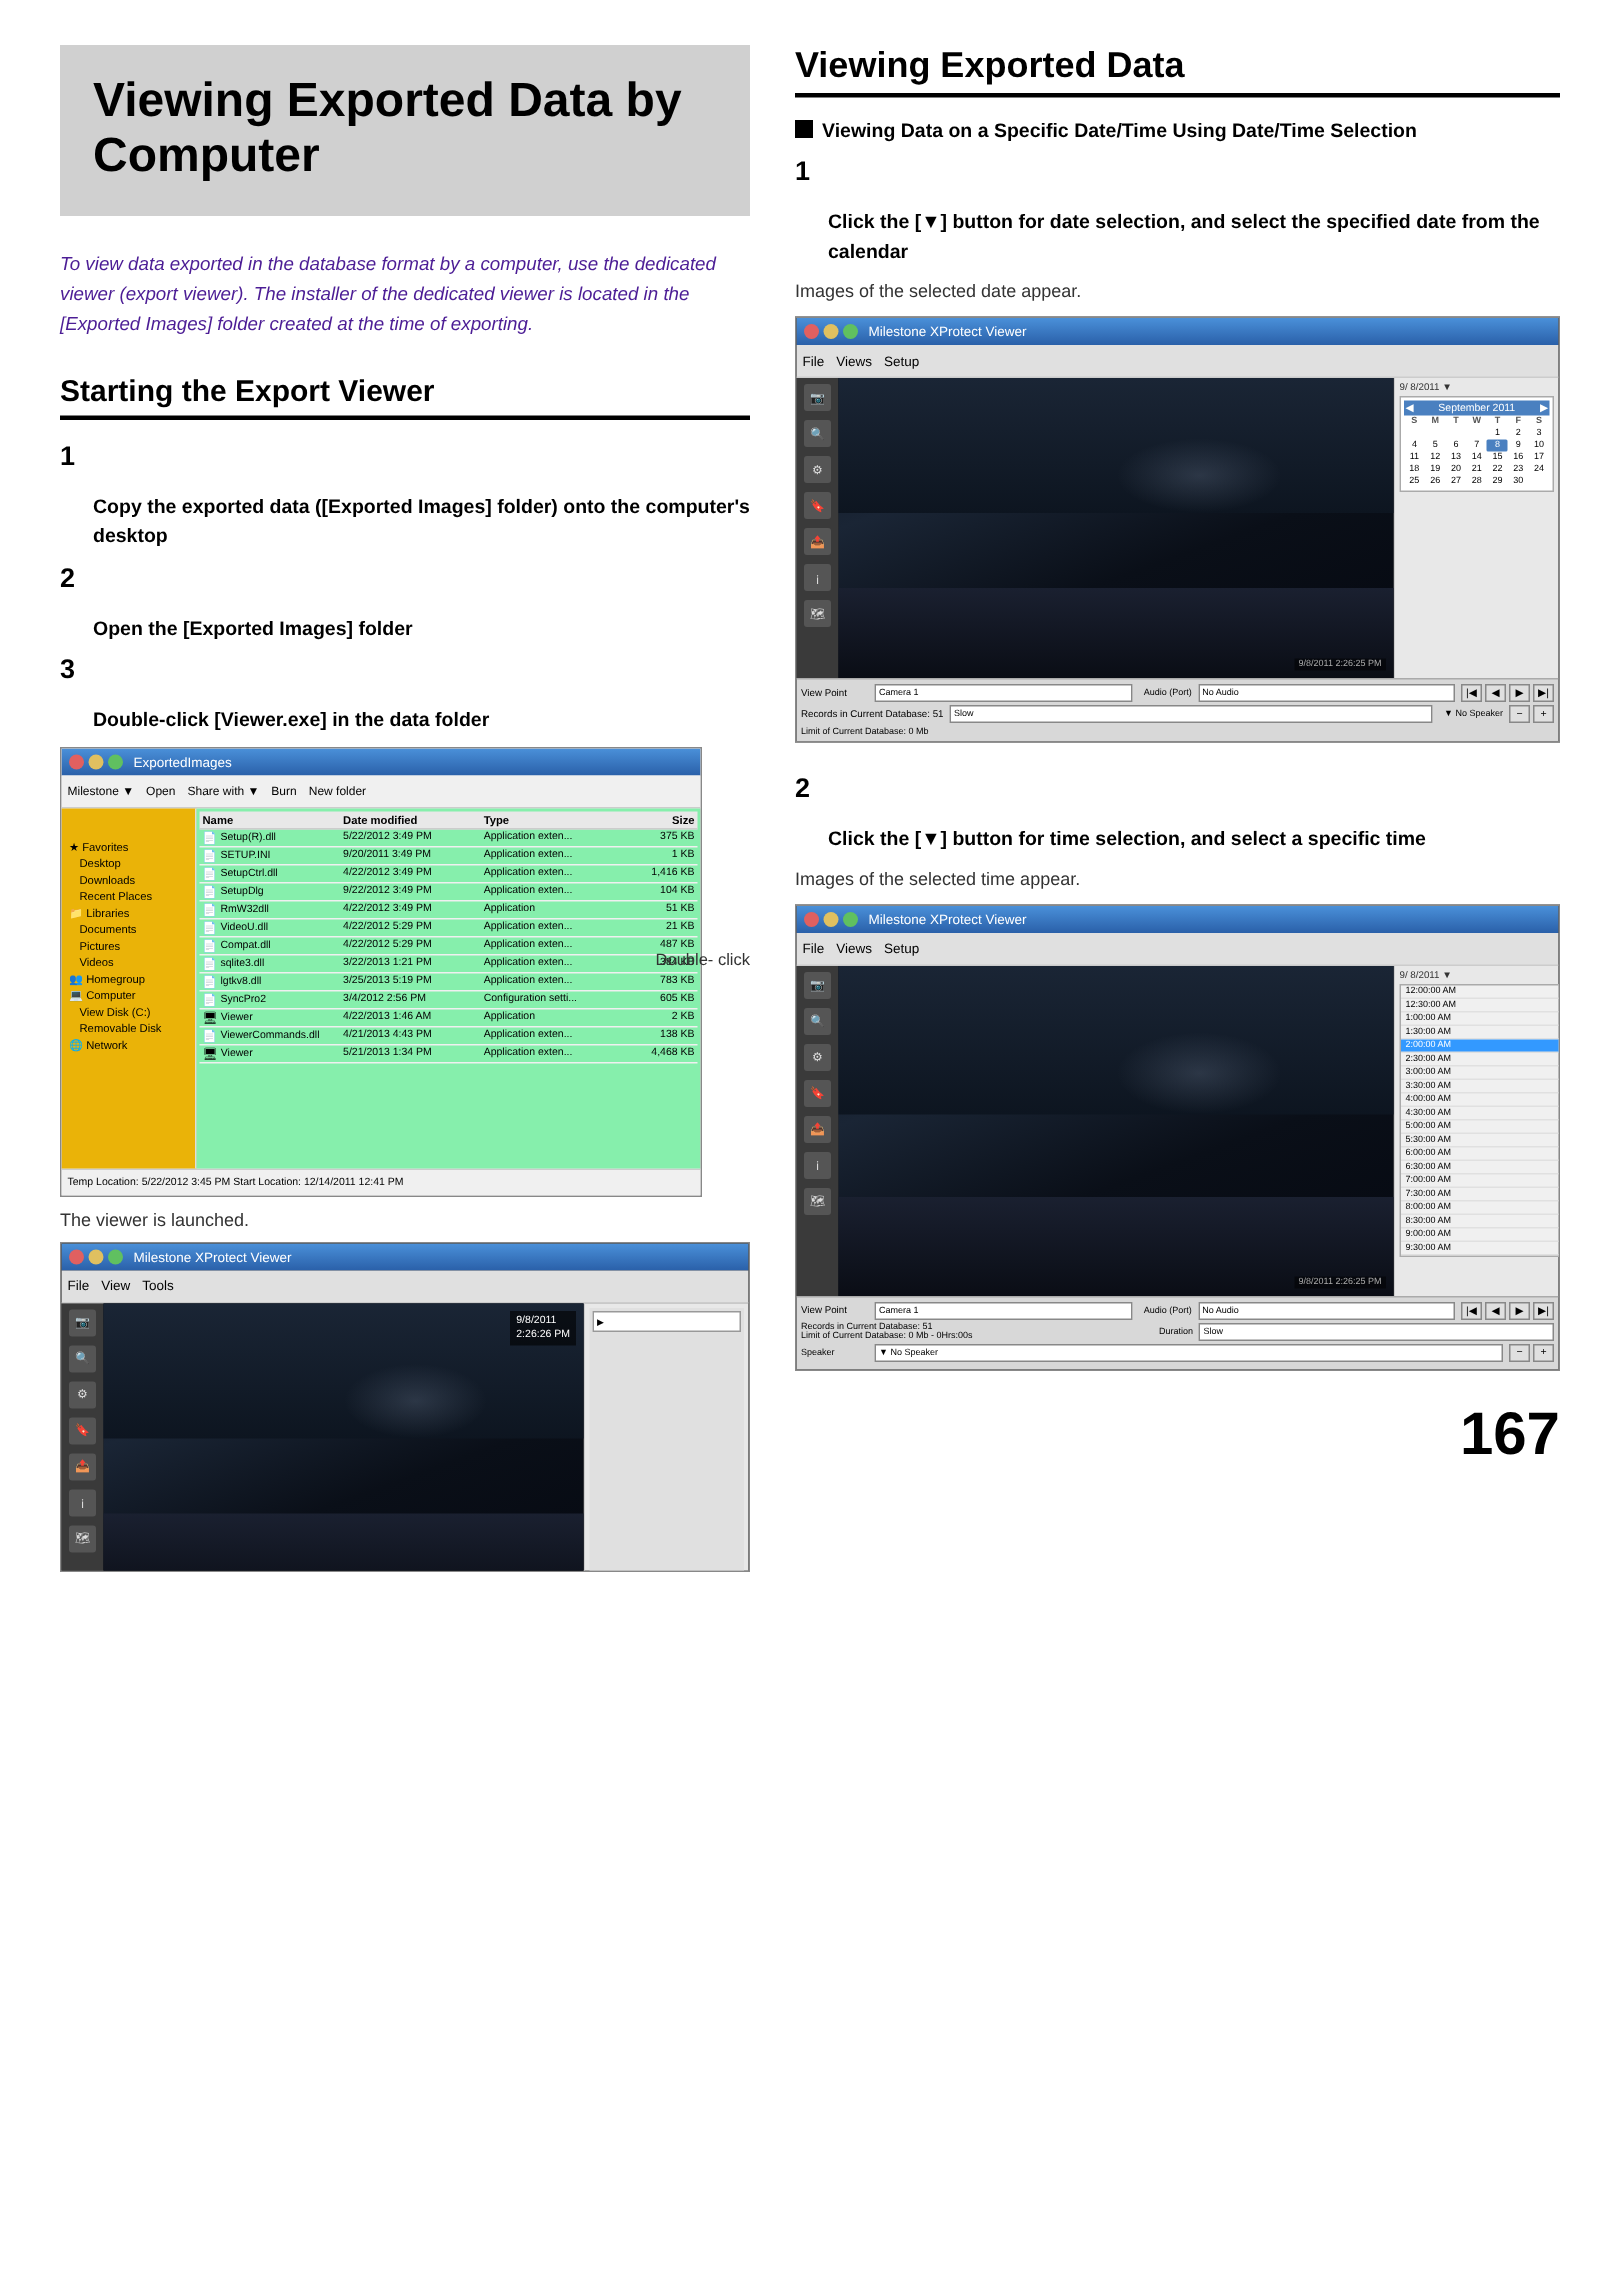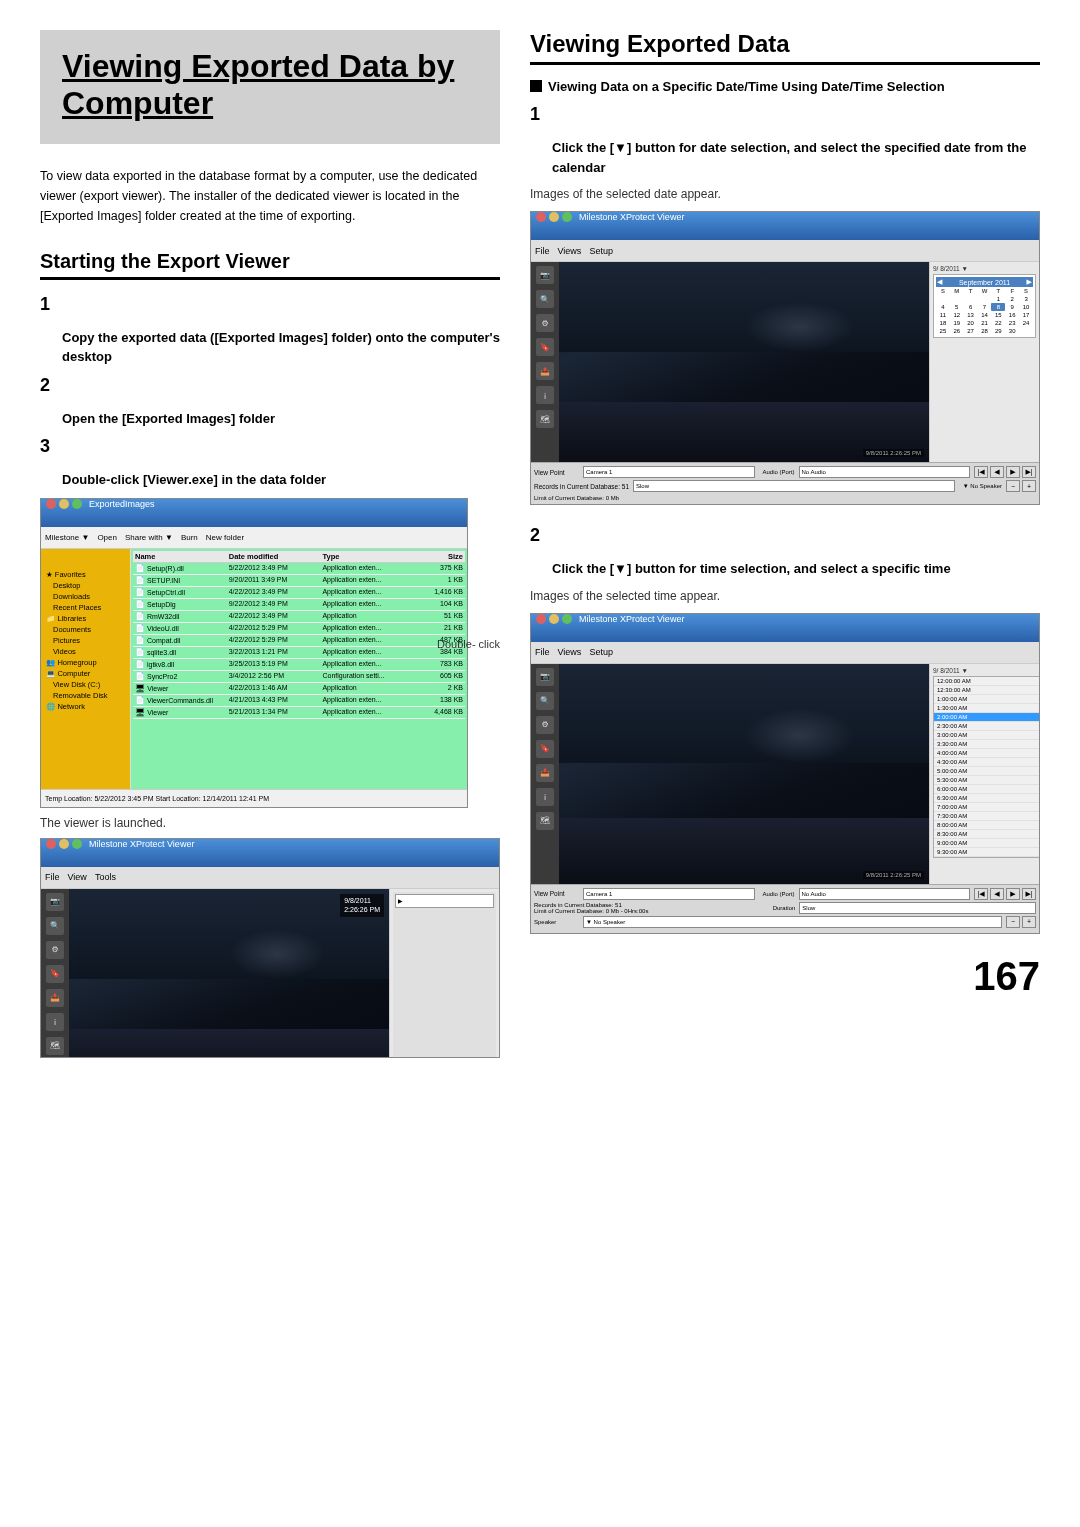--- a/index.html
+++ b/index.html
@@ -27,27 +27,27 @@
     .main-title-box {
       background: #d0d0d0;
       padding: 18px 22px 22px 22px;
       margin-bottom: 22px;
     }
     .main-title {
       font-size: 32px;
       font-weight: bold;
       line-height: 1.15;
       color: #000;
-      text-decoration: underline;
     }
     .intro-text {
       font-size: 12.5px;
       line-height: 1.6;
       margin-bottom: 24px;
-      color: #000000;
+      color: #4c1d95;
+      font-style: italic;
     }
     .section-title {
       font-size: 20px;
       font-weight: bold;
       border-bottom: 3px solid #000;
       padding-bottom: 4px;
       margin-bottom: 14px;
     }
     .step {
       margin-bottom: 10px;
@@ -72,22 +72,23 @@
     
     .screenshot-box {
       border: 1.5px solid #888;
       background: #f5f5f5;
       margin-bottom: 6px;
       position: relative;
       overflow: hidden;
     }
     .screenshot-titlebar {
       background: linear-gradient(to bottom, #4a90d9, #2a60a9);
-      height: 28px;
-      display: flex;
+      height: 18px;
+      display: flex;
+      align-items: center;
       padding: 0 5px;
       gap: 3px;
     }
     .win-btn {
       width: 10px; height: 10px;
       border-radius: 50%;
       display: inline-block;
     }
     .win-close { background: #e06060; }
     .win-min { background: #e0c060; }

